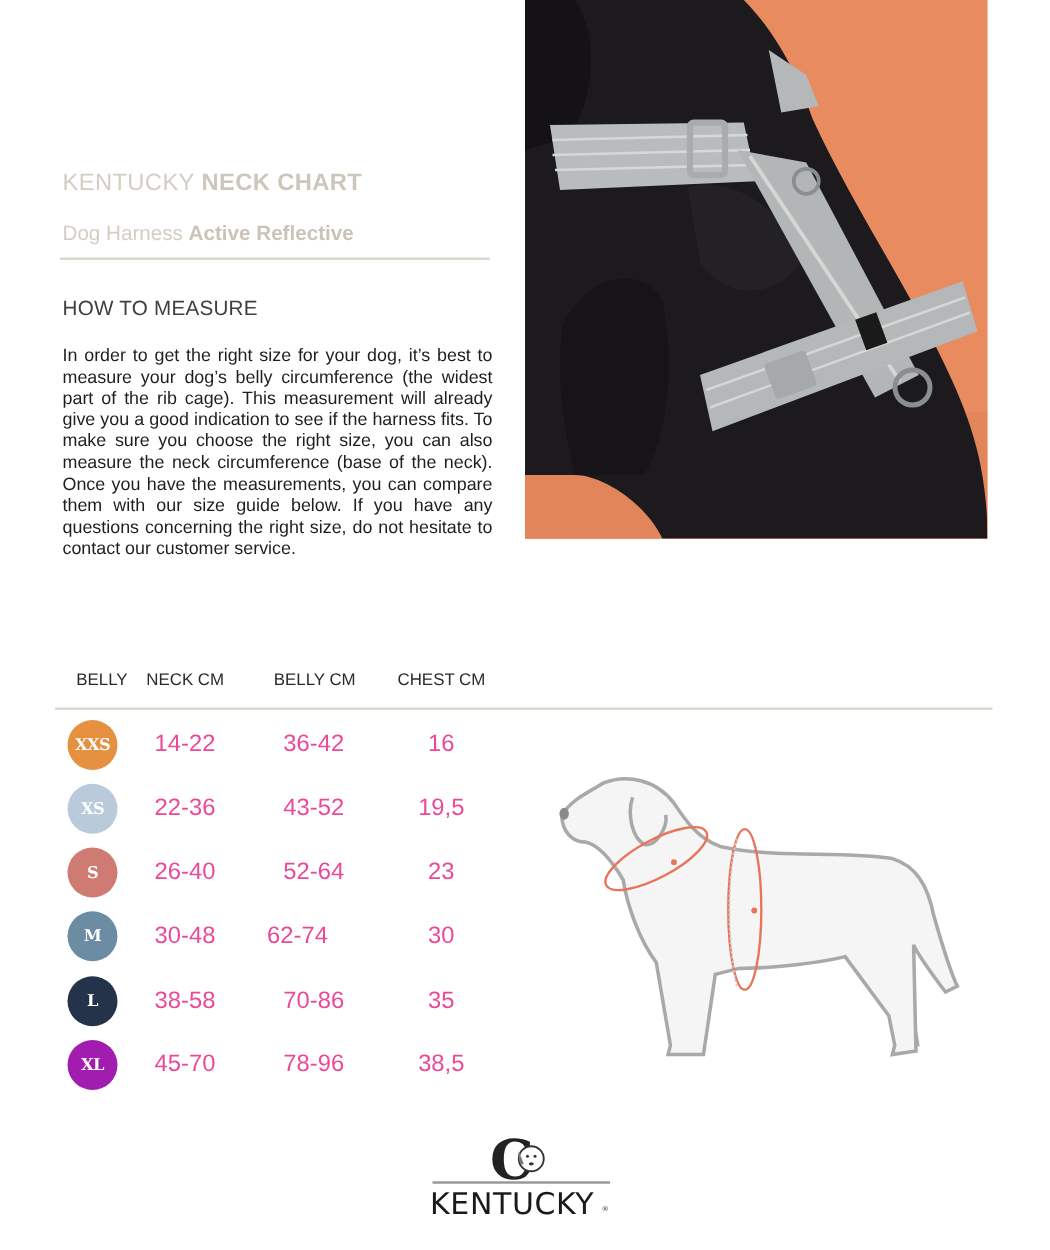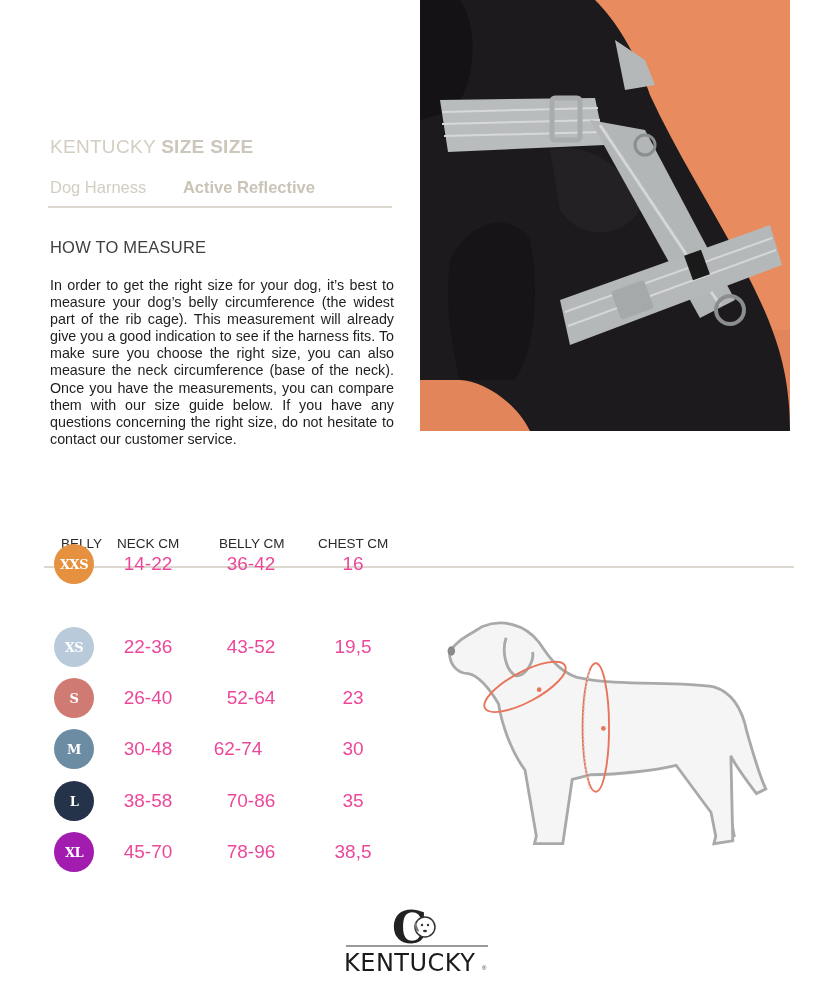--- a/index.html
+++ b/index.html
@@ -2,21 +2,21 @@
 <html><head>
 <meta charset="utf-8">
 <style>
   * { margin:0; padding:0; box-sizing:border-box; }
   html, body { width:840px; height:1000px; background:#ffffff; overflow:hidden; }
   body { position:relative; font-family:"Liberation Sans", sans-serif; color:#1e1e1e; }
 
   .title { position:absolute; left:50px; top:136px; font-size:19px; letter-spacing:0.3px; color:#d3cdc2; }
   .title b { font-weight:bold; color:#cdc6ba; }
   .subtitle { position:absolute; left:50px; top:178px; font-size:16.5px; color:#d3cdc2; }
-  .subtitle b { font-weight:bold; color:#cac3b6;margin-left:32px; }
+  .subtitle b { font-weight:bold; color:#cac3b6; }
   .title-rule { position:absolute; left:48px; top:206px; width:344px; height:2px; background:#ddd8cf; }
 
   .how-title { position:absolute; left:50px; top:238px; font-size:16.5px; color:#404040; letter-spacing:0.2px; }
   .how-body { position:absolute; left:50px; top:277px; width:344px; font-size:14.3px; line-height:17.1px; text-align:justify; color:#1e1e1e; }
 
   .photo { position:absolute; left:420px; top:0; width:370px; height:431px; overflow:hidden; background:#e88b5e; }
 
   .table-head { position:absolute; top:536px; font-size:13.5px; color:#2a2a2a; }
   .table-rule { position:absolute; left:44px; top:566px; width:750px; height:2px; background:#ddd8cf; }
 
@@ -25,21 +25,21 @@
            font-family:"DejaVu Serif", serif; font-weight:bold; font-size:13px; display:flex; align-items:center; justify-content:center; letter-spacing:-0.5px; }
   .cell { position:absolute; top:9px; font-size:19px; color:#ec4899; text-align:center; width:90px; }
 
   .dog { position:absolute; left:430px; top:600px; width:360px; height:255px; }
 
   .logo { position:absolute; left:342px; top:905px; width:150px; height:75px; }
 </style>
 </head>
 <body>
 
-<div class="title"><span>KENTUCKY</span> <b>SIZE SIZE</b></div>
+<div class="title"><span>KENTUCKY</span> <b>NECK CHART</b></div>
 <div class="subtitle"><span>Dog Harness</span> <b>Active Reflective</b></div>
 <div class="title-rule"></div>
 
 <div class="how-title">HOW TO MEASURE</div>
 <p class="how-body">In order to get the right size for your dog, it’s best to measure your dog’s belly circumference (the widest part of the rib cage). This measurement will already give you a good indication to see if the harness fits. To make sure you choose the right size, you can also measure the neck circumference (base of the neck). Once you have the measurements, you can compare them with our size guide below. If you have any questions concerning the right size, do not hesitate to contact our customer service.</p>
 
 <div class="photo">
   <svg width="370" height="431" viewBox="0 0 370 431">
     <rect width="370" height="431" fill="#e88b5e"></rect>
     <rect x="0" y="330" width="370" height="101" fill="#e3855a"></rect>
@@ -63,21 +63,21 @@
     <rect x="268" y="252" width="18" height="26" fill="#1a1a1a" transform="rotate(-20 277 265)"></rect>
   </svg>
 </div>
 
 <div class="table-head" style="left:61px;">BELLY</div>
 <div class="table-head" style="left:117px;">NECK CM</div>
 <div class="table-head" style="left:219px;">BELLY CM</div>
 <div class="table-head" style="left:318px;">CHEST CM</div>
 <div class="table-rule"></div>
 
-<div class="row" style="top:544px;padding-left:36px;">
+<div class="row" style="top:576px;padding-left:36px;">
   <div class="badge" style="background:#e5913f;">XXS</div>
   <div class="cell" style="left:103px;">14-22</div>
   <div class="cell" style="left:206px;">36-42</div>
   <div class="cell" style="left:308px;">16</div>
 </div>
 <div class="row" style="top:627px;">
   <div class="badge" style="background:#b9cadb;">XS</div>
   <div class="cell" style="left:103px;">22-36</div>
   <div class="cell" style="left:206px;">43-52</div>
   <div class="cell" style="left:308px;">19,5</div>

